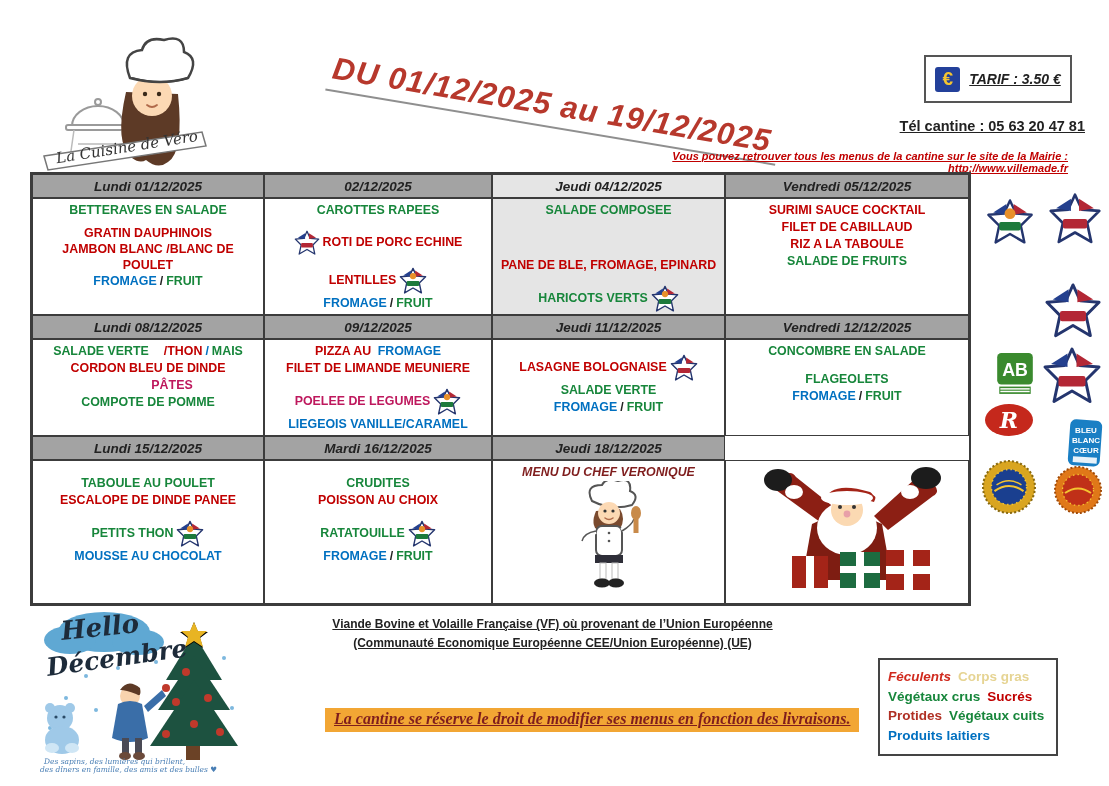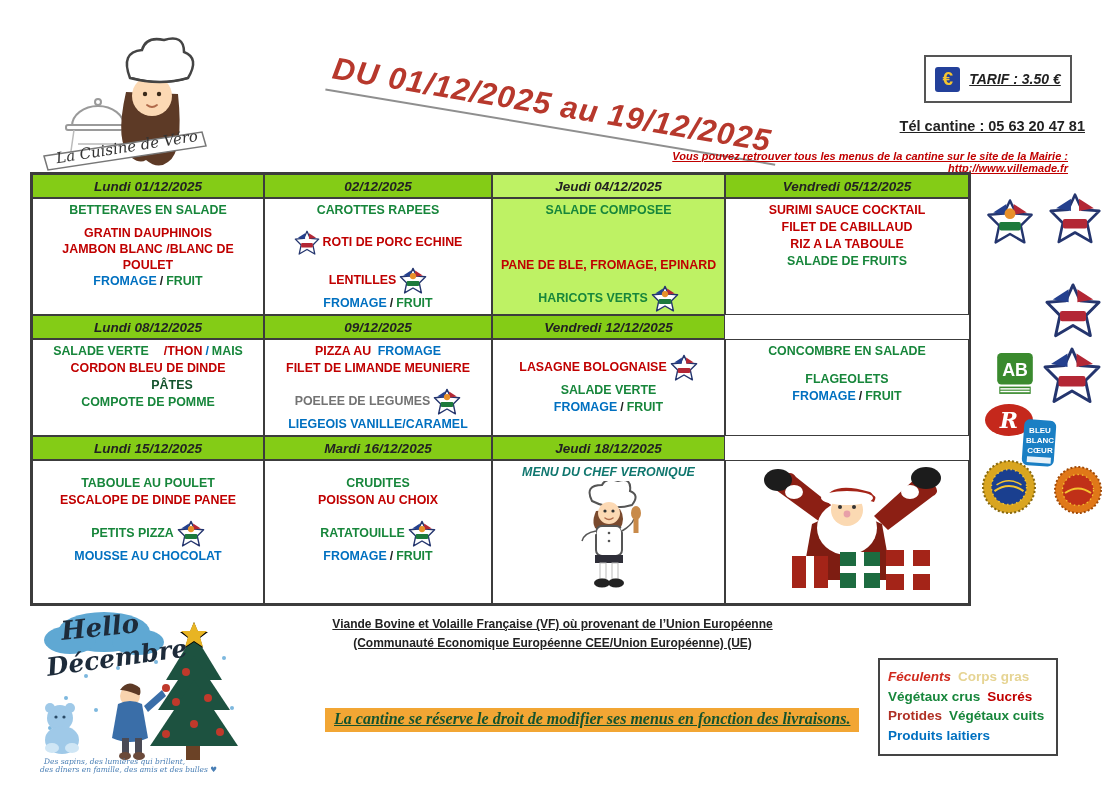--- a/index.html
+++ b/index.html
@@ -21,42 +21,42 @@
   .tarif-label{font-weight:bold;font-style:italic;font-size:14px;text-decoration:underline;}
   .phone-line{position:absolute;left:860px;top:118px;width:225px;text-align:right;
         font-weight:bold;font-size:14.5px;text-decoration:underline;}
   .site-notice{position:absolute;left:560px;top:150px;width:508px;text-align:right;
         color:#c00000;font-weight:bold;font-style:italic;font-size:11px;text-decoration:underline;}
 
   
   .menu-grid{position:absolute;left:30px;top:172px;width:937px;border:2px solid #3c3c3c;}
   .wk-row{display:grid;grid-template-columns:232fr 228fr 233fr 244fr;}
   .dh{height:22px;border:1px solid #3c3c3c;display:flex;align-items:center;justify-content:center;
-        font-weight:bold;font-style:italic;font-size:13.5px;background:#84cc16;}
+        font-weight:bold;font-style:italic;font-size:13.5px;background:#a3a3a3;}
   .dc{border:1px solid #3c3c3c;text-align:center;font-weight:bold;font-size:12.4px;
         padding-top:3px;background:#fff;overflow:hidden;position:relative;}
   .c0 .dc{height:112px;} .c1 .dc{height:92px;} .c2 .dc{height:139px;}
-  .hl{background:#bef264;}
+  .hl{background:#e5e5e5;}
   .ml{display:flex;flex-wrap:wrap;align-items:center;justify-content:center;gap:3px;
         min-height:17px;line-height:1.28;padding:0 6px;}
   .ml.blank{min-height:11px;}
   .seg{white-space:pre-wrap;}
   .cell-badge{display:inline-flex;vertical-align:middle;}
   .cell-illu{display:flex;justify-content:center;align-items:flex-end;}
 
   
   .badge{position:absolute;display:flex;align-items:center;justify-content:center;}
 
   
   .hello-illu{position:absolute;left:26px;top:598px;width:228px;height:176px;}
   .origin-note{position:absolute;left:330px;top:615px;width:445px;text-align:center;
         font-weight:bold;font-size:12px;text-decoration:underline;line-height:1.55;}
   .disclaimer{position:absolute;left:325px;top:708px;background:#f2a634;padding:2px 9px 4px;
         font-family:"Liberation Serif",serif;font-weight:bold;font-style:italic;font-size:16px;
-        color:#14532d;text-decoration:underline;}
+        color:#7f1d1d;text-decoration:underline;}
   .legend-box{position:absolute;left:878px;top:658px;width:180px;height:98px;border:2px solid #444;
         padding:7px 8px;box-sizing:border-box;background:#fff;}
   .legend-line{font-weight:bold;font-size:13.5px;line-height:1.45;white-space:nowrap;}
   .legend-line span{margin-right:7px;}
 </style>
 </head>
 <body>
 
 <div class="page">
 
@@ -190,51 +190,52 @@
             <span class="seg" style="color: rgb(192, 0, 0);">RIZ A LA TABOULE</span>
           </div>
           <div class="ml">
             <span class="seg" style="color: rgb(23, 134, 59);">SALADE DE FRUITS</span>
           </div>
         </div>
       </div>
       <div class="wk-row">
         <div class="dh">Lundi 08/12/2025</div>
         <div class="dh">09/12/2025</div>
+        <div class="dh">Jeudi 11/12/2025</div>
         <div class="dh">Vendredi 12/12/2025</div>
       </div>
       <div class="wk-row c1">
         <div class="dc">
           <div class="ml">
             <span class="seg" style="color: rgb(23, 134, 59);">SALADE VERTE</span>
             <span class="seg" style="color: rgb(192, 0, 0); margin-left: 12px;">/THON</span>
             <span class="seg" style="color: rgb(0, 112, 192);">/</span>
             <span class="seg" style="color: rgb(23, 134, 59);">MAIS</span>
           </div>
           <div class="ml">
             <span class="seg" style="color: rgb(192, 0, 0);">CORDON BLEU DE DINDE</span>
           </div>
           <div class="ml">
-            <span class="seg" style="color: #14532d; margin-left: 48px;">PÂTES</span>
+            <span class="seg" style="color: #be185d; margin-left: 48px;">PÂTES</span>
           </div>
           <div class="ml">
             <span class="seg" style="color: rgb(23, 134, 59);">COMPOTE DE POMME</span>
           </div>
         </div>
         <div class="dc">
           <div class="ml">
             <span class="seg" style="color: rgb(192, 0, 0);">PIZZA AU </span>
             <span class="seg" style="color: rgb(0, 112, 192);">FROMAGE</span>
           </div>
           <div class="ml">
             <span class="seg" style="color: rgb(192, 0, 0);">FILET DE LIMANDE MEUNIERE</span>
           </div>
           <div class="ml blank"></div>
           <div class="ml">
-            <span class="seg" style="color: #737373;">POELEE DE LEGUMES</span>
+            <span class="seg" style="color: #be185d;">POELEE DE LEGUMES</span>
             <span class="cell-badge">
               <svg width="28" height="28" viewBox="0 0 40 40">
     <path d="M20 2 L25 13 L38 14 L29 23 L32 37 L20 30 L8 37 L11 23 L2 14 L15 13 Z" fill="#fff" stroke="#24356e" stroke-width="2" stroke-linejoin="round"></path>
     <path d="M6 12 L17 5 L17 14 Z" fill="#24408e"></path>
     <path d="M34 12 L23 5 L23 14 Z" fill="#b32735"></path>
     <circle cx="20" cy="13" r="4.5" fill="#e8902a"></circle>
     <rect x="11" y="20" width="18" height="7" rx="1.5" fill="#1d7a3c"></rect>
   </svg>
             </span>
           </div>
@@ -289,21 +290,21 @@
         <div class="dc">
           <div class="ml blank"></div>
           <div class="ml">
             <span class="seg" style="color: rgb(23, 134, 59);">TABOULE AU POULET</span>
           </div>
           <div class="ml">
             <span class="seg" style="color: rgb(192, 0, 0);">ESCALOPE DE DINDE PANEE</span>
           </div>
           <div class="ml blank"></div>
           <div class="ml">
-            <span class="seg" style="color: rgb(23, 134, 59);">PETITS PIZZA</span>
+            <span class="seg" style="color: rgb(23, 134, 59);">PETITS THON</span>
             <span class="cell-badge">
               <svg width="28" height="28" viewBox="0 0 40 40">
     <path d="M20 2 L25 13 L38 14 L29 23 L32 37 L20 30 L8 37 L11 23 L2 14 L15 13 Z" fill="#fff" stroke="#24356e" stroke-width="2" stroke-linejoin="round"></path>
     <path d="M6 12 L17 5 L17 14 Z" fill="#24408e"></path>
     <path d="M34 12 L23 5 L23 14 Z" fill="#b32735"></path>
     <circle cx="20" cy="13" r="4.5" fill="#e8902a"></circle>
     <rect x="11" y="20" width="18" height="7" rx="1.5" fill="#1d7a3c"></rect>
   </svg>
             </span>
           </div>
@@ -333,21 +334,21 @@
             </span>
           </div>
           <div class="ml">
             <span class="seg" style="color: rgb(0, 112, 192);">FROMAGE</span>
             <span class="seg" style="color: rgb(34, 34, 34);">/</span>
             <span class="seg" style="color: rgb(23, 134, 59);">FRUIT</span>
           </div>
         </div>
         <div class="dc">
           <div class="ml">
-            <span class="seg" style="color: #0f766e; font-style: italic;">MENU DU CHEF VERONIQUE</span>
+            <span class="seg" style="color: #7f1d1d; font-style: italic;">MENU DU CHEF VERONIQUE</span>
           </div>
     <div class="cell-illu">
       <svg width="86" height="110" viewBox="0 0 86 110">
         <path d="M26 20 q-8 -16 10 -16 q4 -8 16 -4 q14 -4 12 10 q10 4 2 14 q-20 6 -40 -4 Z" fill="#fff" stroke="#555" stroke-width="2"></path>
         <path d="M30 30 q-6 14 2 20 q16 6 22 -2 q6 -10 0 -20 Z" fill="#7a4a2e"></path>
         <circle cx="43" cy="32" r="11" fill="#fcd9b4"></circle>
         <circle cx="39" cy="30" r="1.6" fill="#333"></circle>
               <circle cx="47" cy="30" r="1.6" fill="#333"></circle>
         <path d="M39 37 q4 3 8 0" fill="none" stroke="#b06a4a" stroke-width="1.5" stroke-linecap="round"></path>
         <polygon points="38,44 48,44 43,52" fill="#8c2a2a"></polygon>
@@ -448,21 +449,21 @@
 
     <rect x="11" y="20" width="18" height="7" rx="1.5" fill="#b32735"></rect>
   </svg>
       </div>
       <div class="badge" title="Label Rouge" style="left: 984px; top: 402px; width: 50px; height: 36px;">
         <svg width="50" height="36" viewBox="0 0 50 36">
   <ellipse cx="25" cy="18" rx="24" ry="16" fill="#c5281c"></ellipse>
   <text x="25" y="26" text-anchor="middle" font-family="DejaVu Serif,serif" font-style="italic" font-weight="bold" font-size="22" fill="#fff">R</text>
 </svg>
       </div>
-      <div class="badge" title="BLEU BLANC CŒUR" style="left: 1020px; top: 416px; width: 40px; height: 54px; align-items: flex-end;">
+      <div class="badge" title="BLEU BLANC CŒUR" style="left: 1066px; top: 416px; width: 40px; height: 54px; align-items: flex-end;">
         <svg width="40" height="54" viewBox="0 0 40 54">
   <rect x="3" y="4" width="32" height="46" rx="6" fill="#1a7fc4" transform="rotate(4 20 27)"></rect>
   <text x="20" y="17" text-anchor="middle" font-family="Liberation Sans,sans-serif" font-weight="bold" font-size="8" fill="#fff">BLEU</text>
   <text x="20" y="27" text-anchor="middle" font-family="Liberation Sans,sans-serif" font-weight="bold" font-size="8" fill="#fff">BLANC</text>
   <text x="20" y="37" text-anchor="middle" font-family="Liberation Sans,sans-serif" font-weight="bold" font-size="8" fill="#fff">CŒUR</text>
   <rect x="8" y="41" width="24" height="6" fill="#fff" opacity="0.9" transform="rotate(4 20 27)"></rect>
 </svg>
       </div>
       <div class="badge" title="IGP" style="left: 982px; top: 460px; width: 54px; height: 54px;">
         <svg width="54" height="54" viewBox="0 0 52 52">

